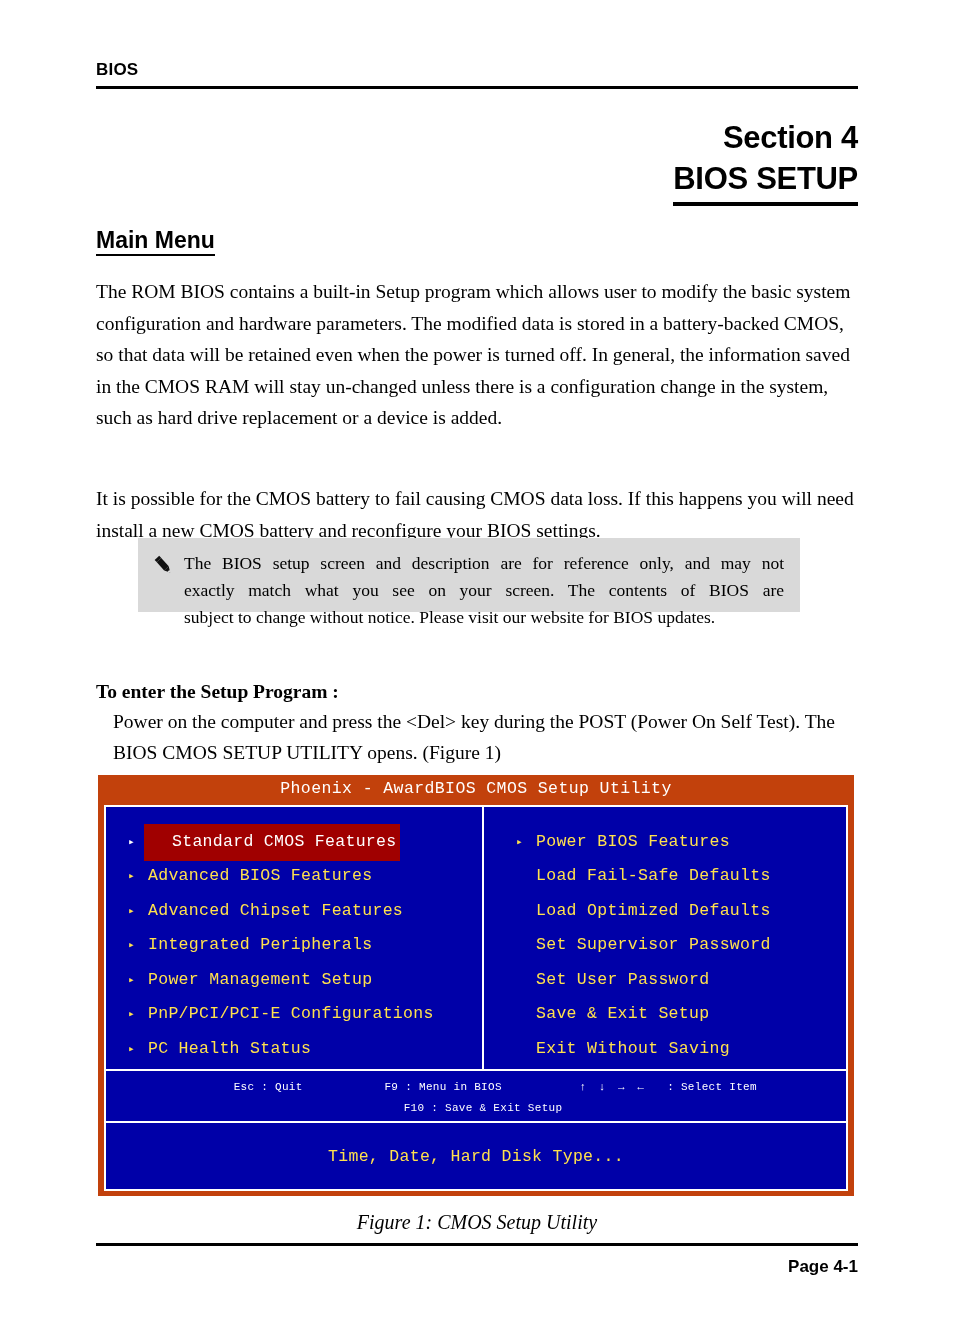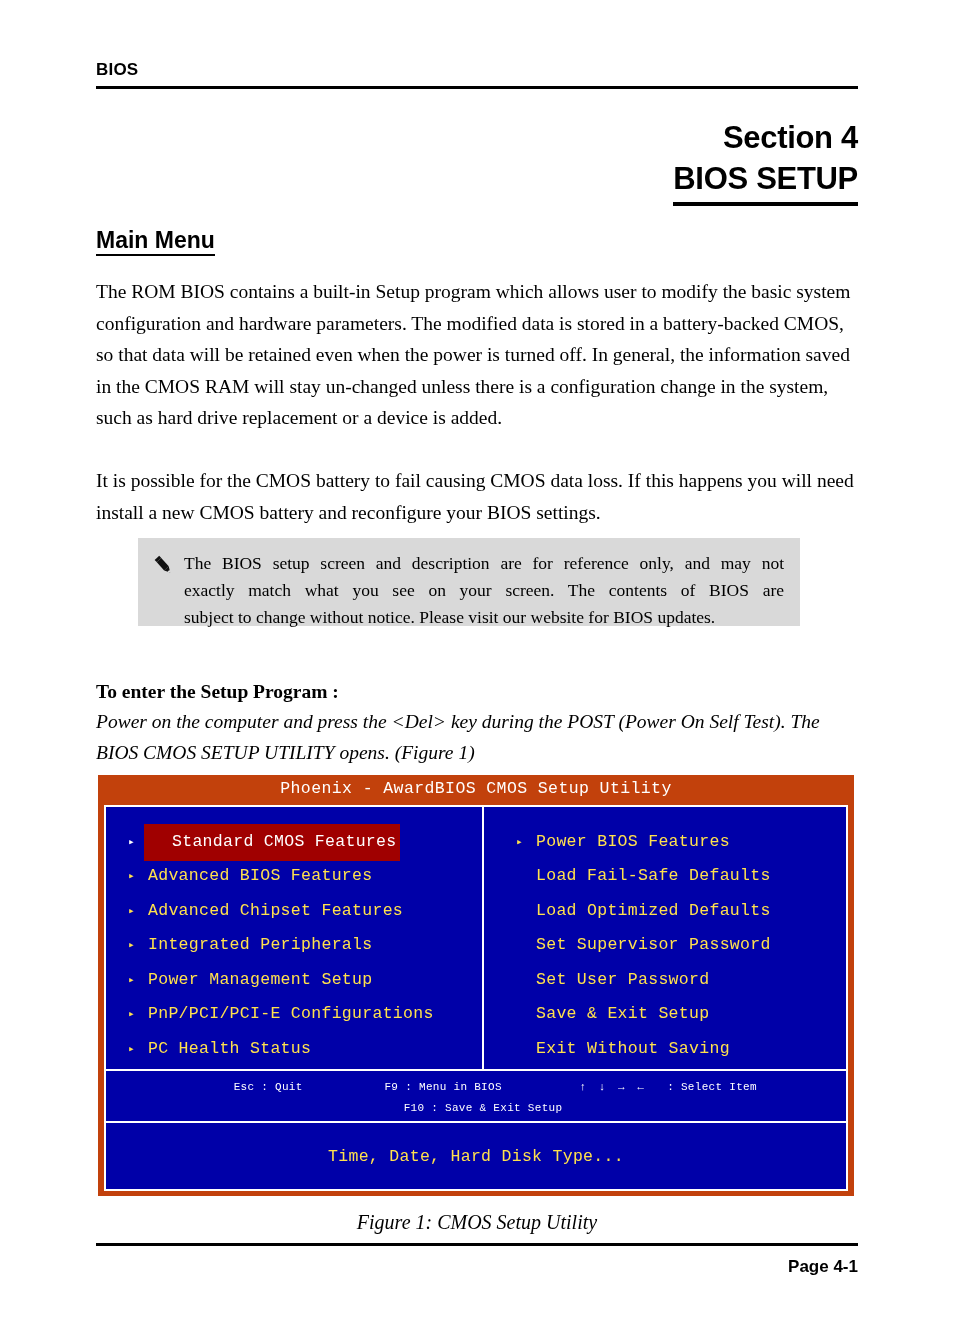--- a/index.html
+++ b/index.html
@@ -93,29 +93,29 @@
     position: absolute;
     left: 96px;
     width: 760px;
     font-family: "Liberation Serif", serif;
     font-size: 19.5px;
     line-height: 31.5px;
     text-align: left;
     color: #000;
   }
   #para-1 { top: 268px; margin-top: 8px; }
-  #para-2 { top: 465px; }
+  #para-2 { top: 483px; }
 
   
   #note-box {
     position: absolute;
     left: 138px;
     top: 538px;
     width: 662px;
-    height: 88px;
+    height: 74px;
     background: #d9d9d9;
     box-sizing: border-box;
     display: flex;
     align-items: flex-start;
     padding: 12px 16px 10px 12px;
   }
   #note-icon {
     width: 30px;
     flex: 0 0 30px;
     padding-top: 2px;
@@ -139,27 +139,26 @@
     position: absolute;
     left: 96px;
     top: 678px;
     font-family: "Liberation Serif", serif;
     font-weight: bold;
     font-size: 19.5px;
     line-height: 28px;
   }
   #setup-para {
     position: absolute;
-    left: 96px;
+    left: 113px;
     top: 706px;
     width: 762px;
     font-family: "Liberation Serif", serif;
     font-size: 19.5px;
     line-height: 31px;
-    font-style: italic;
   }
 
   
   #bios-screen {
     position: absolute;
     left: 96px;
     top: 773px;
     width: 760px;
     height: 425px;
     background: #c2410c;

